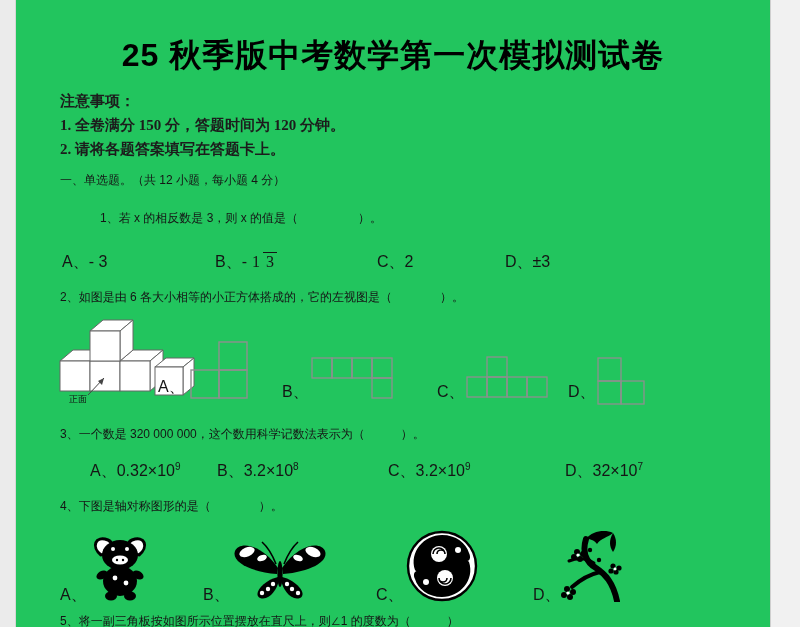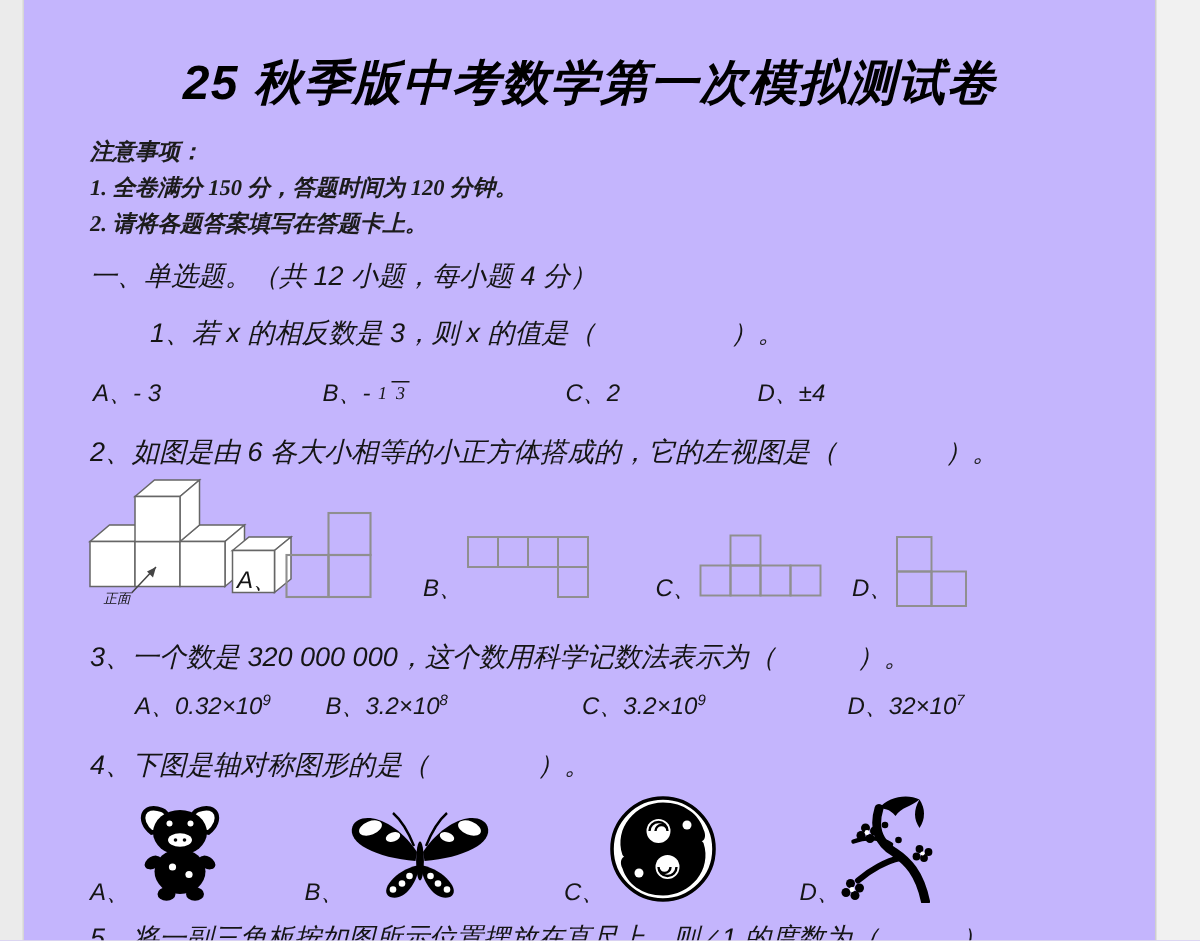--- a/index.html
+++ b/index.html
@@ -1,27 +1,27 @@
 <!DOCTYPE html>
 <html><head>
 <meta charset="utf-8">
 <style>
   html,body{margin:0;padding:0;background:#e9e9e9;}
-  .stage{position:relative;width:800px;height:627px;background:#c4b5fd;overflow:hidden;
-         font-family:"Liberation Sans",sans-serif;color:#151515;font-style:italic;}
+  .stage{position:relative;width:800px;height:627px;background:#22c55e;overflow:hidden;
+         font-family:"Liberation Sans",sans-serif;color:#151515;}
   .gutter-left{position:absolute;left:0;top:0;width:15px;height:627px;background:#ebebeb;border-right:1px solid #d6d6d6;}
   .gutter-right{position:absolute;left:770px;top:0;width:30px;height:627px;background:#f1f1f1;border-left:1px solid #cfcfcf;}
   .abs{position:absolute;white-space:nowrap;}
   .doc-title{left:16px;top:34px;width:754px;text-align:center;font-size:32px;font-weight:bold;
              letter-spacing:1px;color:#000;}
   .notice{font-family:"Liberation Serif","DejaVu Serif",serif;font-weight:bold;font-size:15px;color:#1c1c1c;}
-  .qtext{font-size:18px;}
+  .qtext{font-size:12px;}
   .opt{font-size:16px;}
   .frac{display:inline-block;vertical-align:middle;text-align:right;
-        font-family:"Liberation Serif",serif;font-size:12px;line-height:1.05;margin-left:2px;}
+        font-family:"Liberation Serif",serif;font-size:16px;line-height:1.05;margin-left:2px;}
   .frac .den{border-top:1.5px solid #151515;padding:0 3px;}
   .frac .num{padding:0 3px;}
   sup.sci{font-size:10px;vertical-align:super;line-height:0;}
   svg{display:block;}
 </style>
 </head>
 <body>
 
 <div class="stage">
   <div class="gutter-left"></div>
@@ -32,21 +32,21 @@
   <div class="abs notice" style="left:60px;top:92px;">注意事项：</div>
   <div class="abs notice" style="left:60px;top:116px;">1. 全卷满分 150 分，答题时间为 120 分钟。</div>
   <div class="abs notice" style="left:60px;top:140px;">2. 请将各题答案填写在答题卡上。</div>
 
   <div class="abs qtext" style="left:60px;top:172px;">一、单选题。（共 12 小题，每小题 4 分）</div>
 
   <div class="abs qtext" style="left:60px;top:210px;margin-left:40px;">1、若 x 的相反数是 3，则 x 的值是（　　　　　）。</div>
   <div class="abs opt" style="left:62px;top:252px;">A、- 3</div>
   <div class="abs opt" style="left:215px;top:252px;"><span>B、-</span><span class="frac"><span class="num">1</span><span class="den">3</span></span></div>
   <div class="abs opt" style="left:377px;top:252px;">C、2</div>
-  <div class="abs opt" style="left:505px;top:252px;">D、±4</div>
+  <div class="abs opt" style="left:505px;top:252px;">D、±3</div>
 
   <div class="abs qtext" style="left:60px;top:289px;">2、如图是由 6 各大小相等的小正方体搭成的，它的左视图是（　　　　）。</div>
 
   <div class="abs" style="left:57px;top:317px;">
     <svg width="145" height="88" viewBox="0 0 145 88">
       <g stroke="#666" stroke-width="1" fill="#fff">
         <polygon points="3,44 16,33 106,33 93,44"></polygon>
         <line x1="33" y1="44" x2="46" y2="33"></line>
         <line x1="63" y1="44" x2="76" y2="33"></line>
         <polygon points="93,44 106,33 106,63 93,74"></polygon>

